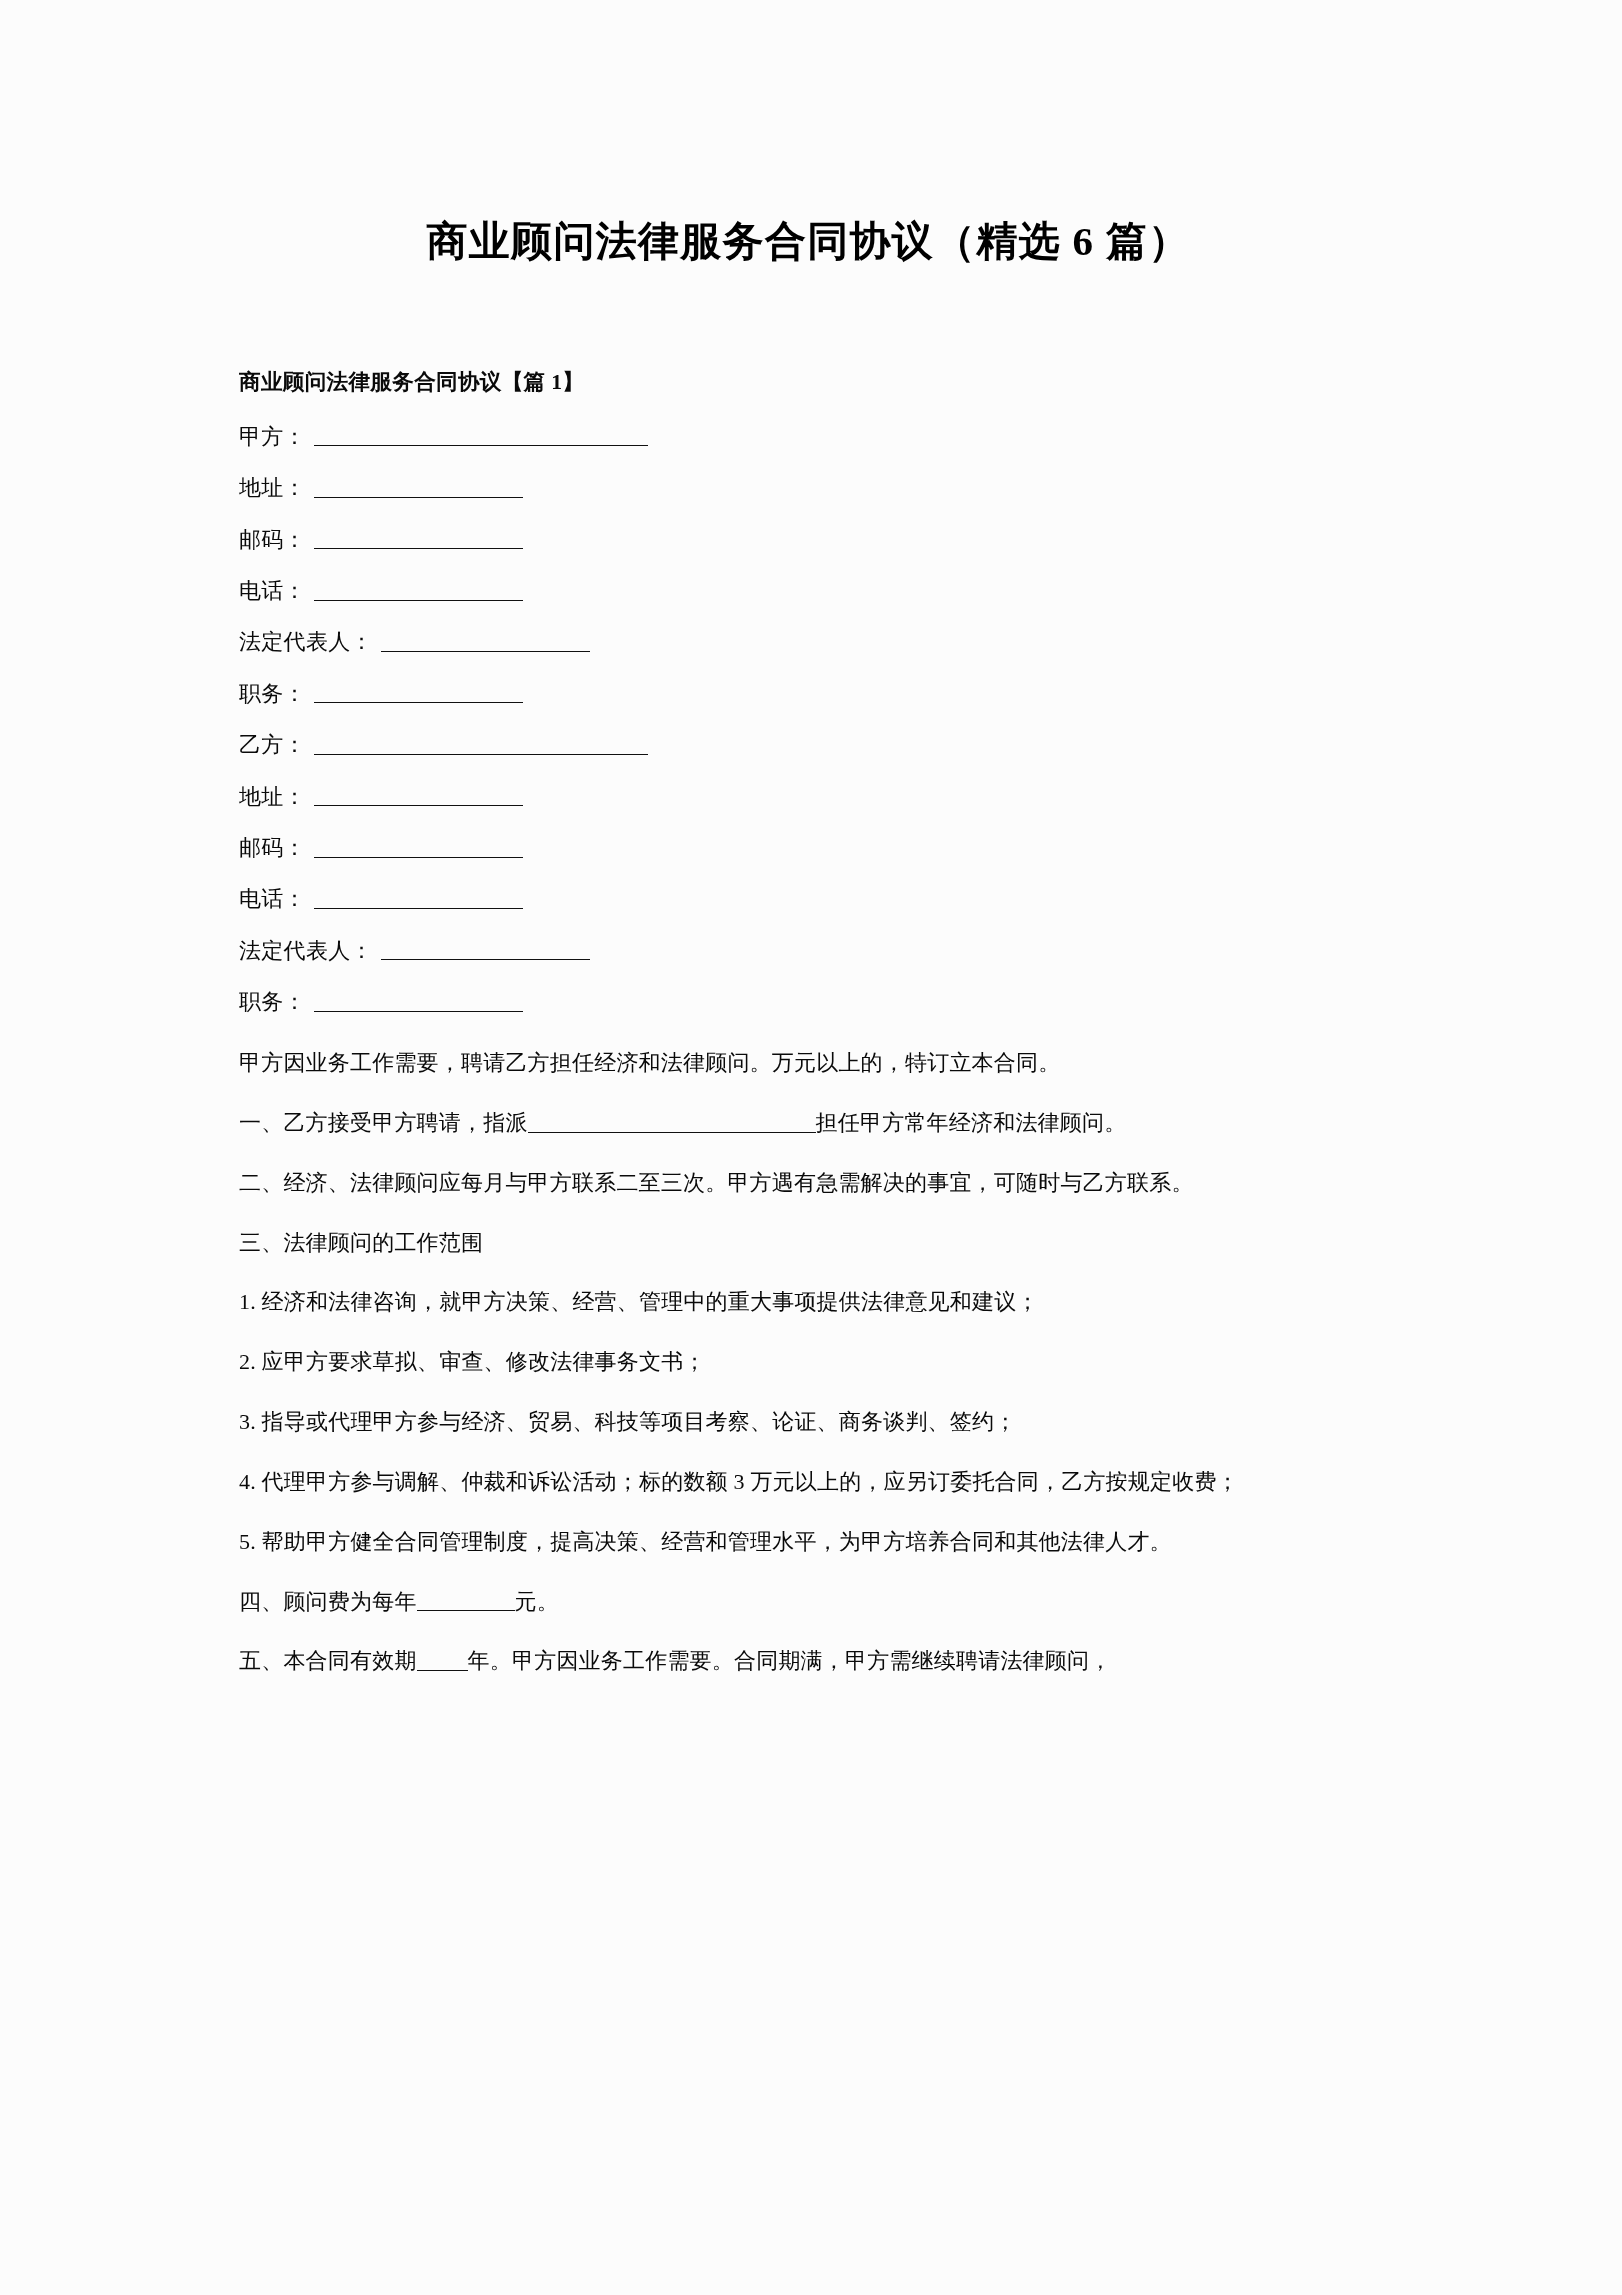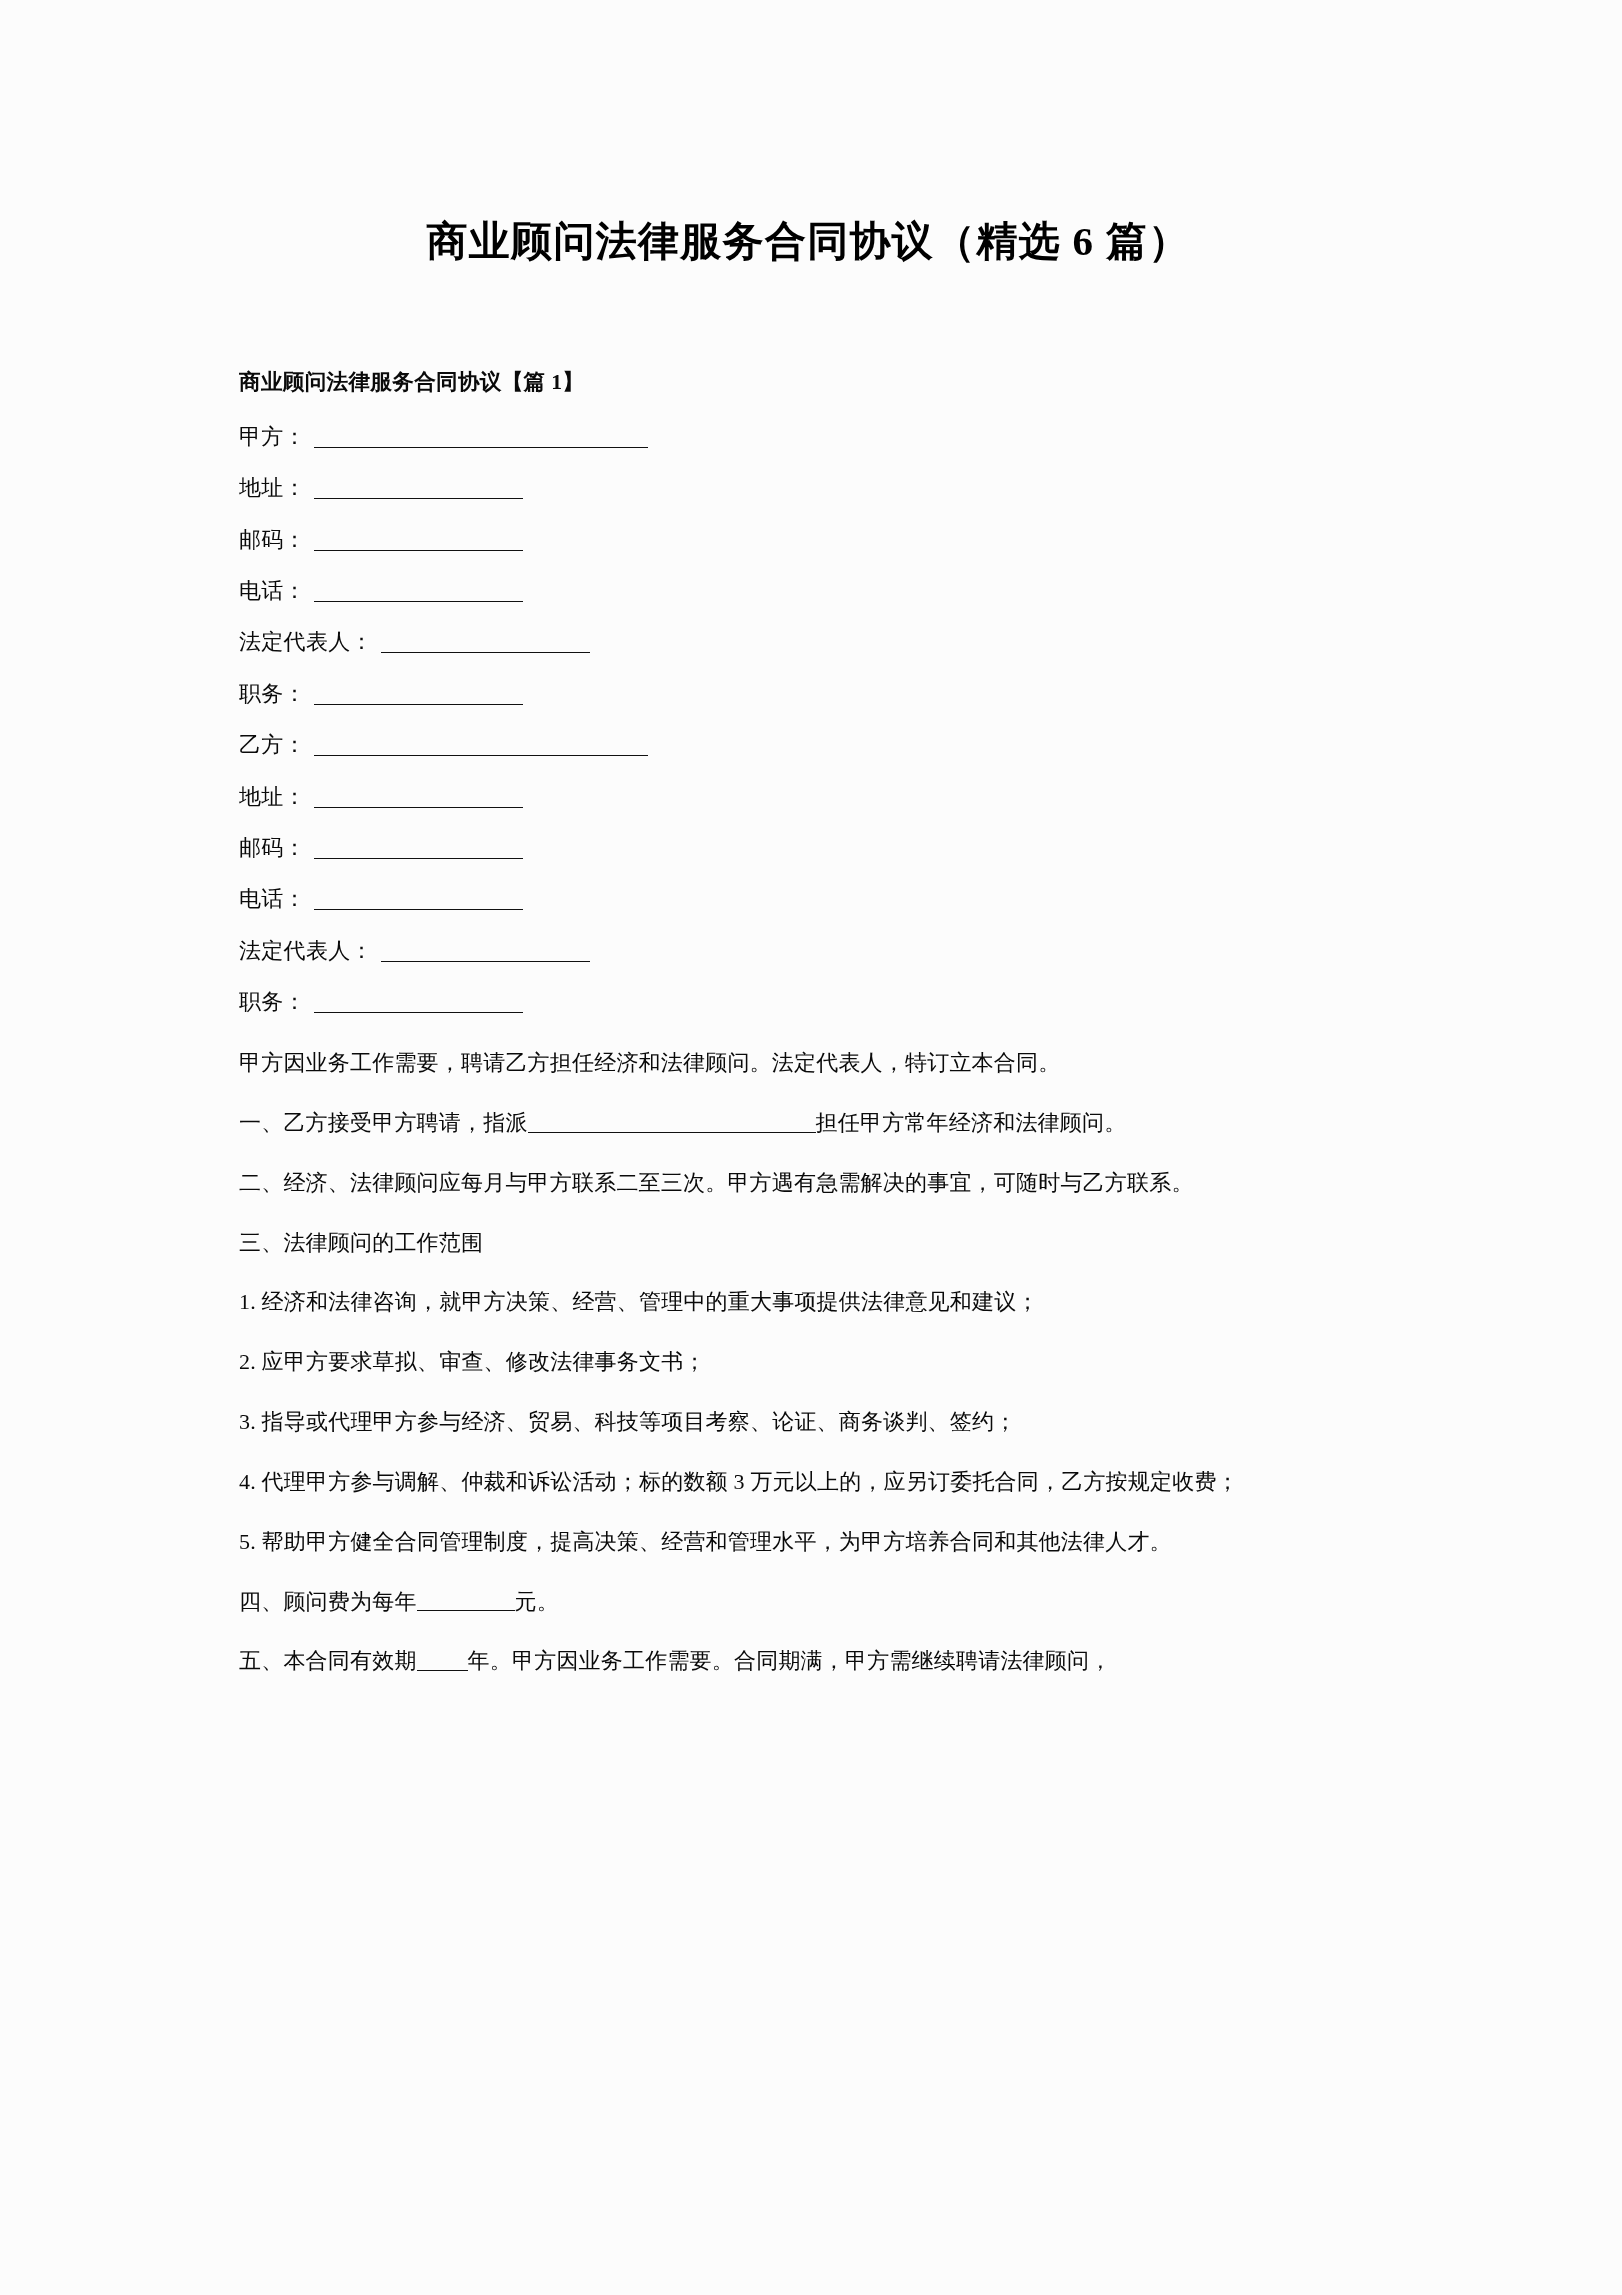--- a/index.html
+++ b/index.html
@@ -45,21 +45,21 @@
     line-height: 1.6;
     letter-spacing: 0.3px;
   }
 
   
   .form-block {
     margin-top: 26px;
   }
   .form-row {
     display: flex;
-    align-items: flex-end;
+    align-items: flex-start;
     font-size: 22px;
     line-height: 1.0;
     margin-bottom: 29.4px;
     letter-spacing: 0.3px;
   }
   .form-label {
     white-space: nowrap;
     font-weight: 500;
   }
   .form-blank {
@@ -165,21 +165,21 @@
         <span class="form-blank blank-mid"></span>
       </div>
 
       <div class="form-row">
         <span class="form-label">职务：</span>
         <span class="form-blank blank-mid"></span>
       </div>
 
     </div>
 
-    <p class="para para-first">甲方因业务工作需要，聘请乙方担任经济和法律顾问。法定代表人，特订立本合同。</p>
+    <p class="para para-first">甲方因业务工作需要，聘请乙方担任经济和法律顾问。万元以上的，特订立本合同。</p>
 
     <p class="para">
       <span>一、乙方接受甲方聘请，指派</span><span class="inline-blank ib-long"></span><span>担任甲方常年经济和法律顾问。</span>
     </p>
 
     <p class="para">二、经济、法律顾问应每月与甲方联系二至三次。甲方遇有急需解决的事宜，可随时与乙方联系。</p>
 
     <p class="para">三、法律顾问的工作范围</p>
 
     <p class="para">1. 经济和法律咨询，就甲方决策、经营、管理中的重大事项提供法律意见和建议；</p>

